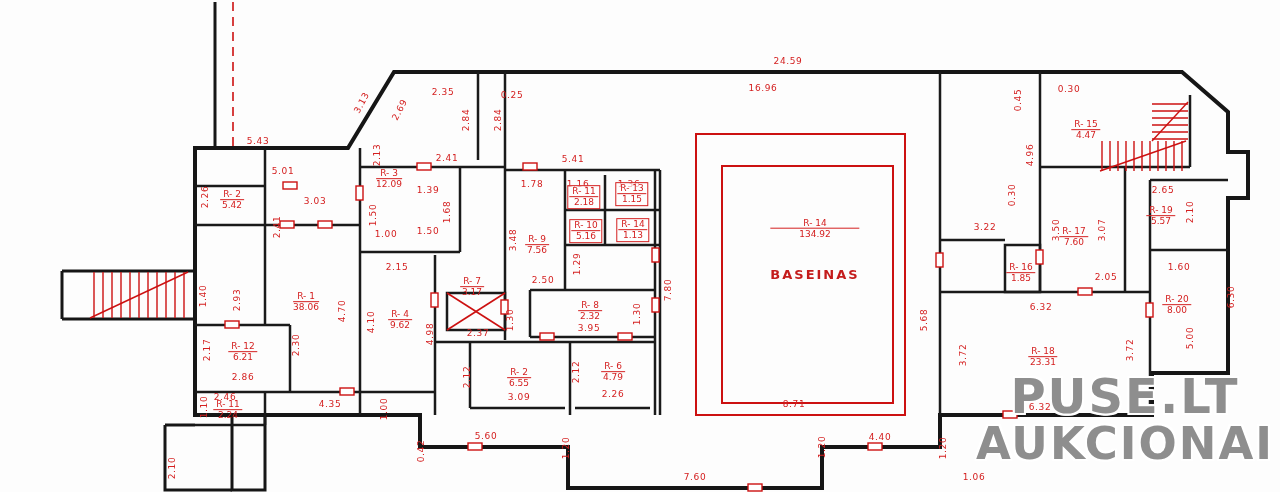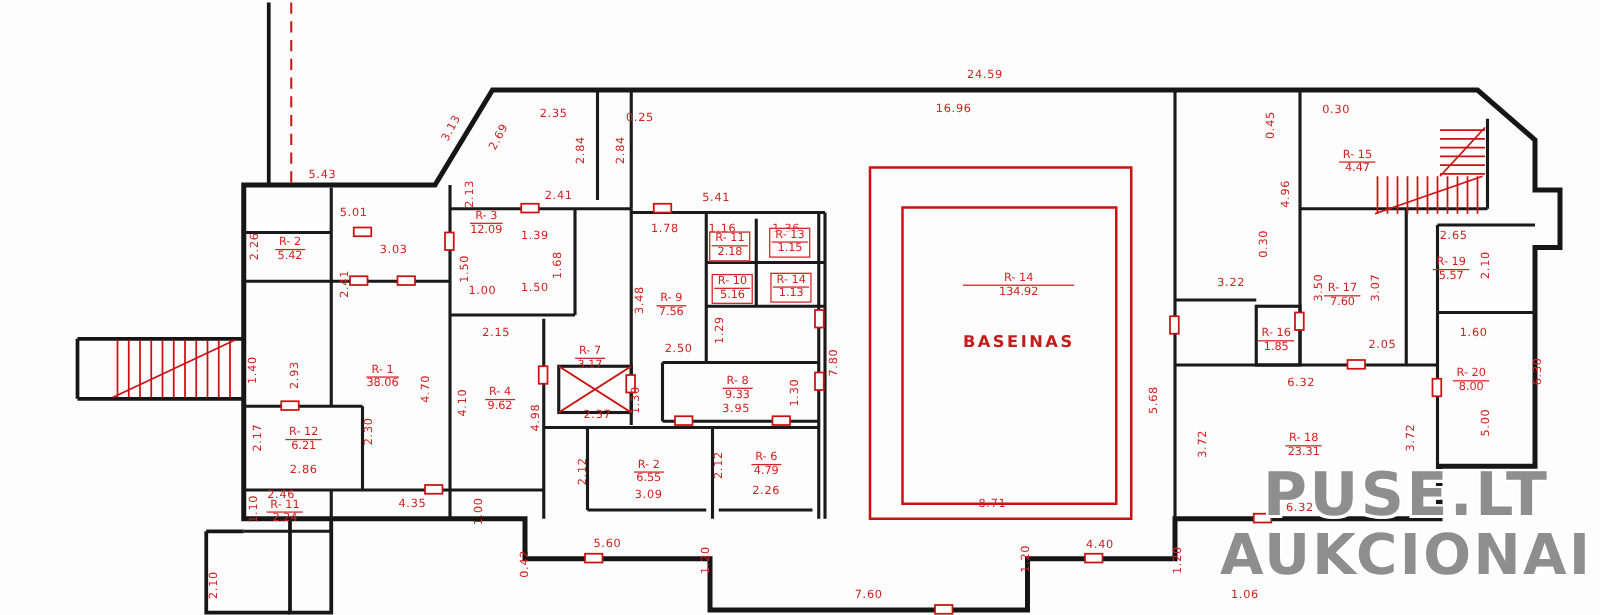--- a/index.html
+++ b/index.html
@@ -214,21 +214,21 @@
       <div class="dim" style="left: 204px; top: 407px; transform: translate(-50%, -50%) rotate(-90deg);">1.10</div>
       <div class="dim" style="left: 330px; top: 404px;">4.35</div>
       <div class="dim" style="left: 384px; top: 409px; transform: translate(-50%, -50%) rotate(-90deg);">1.00</div>
       <div class="dim" style="left: 421px; top: 451px; transform: translate(-50%, -50%) rotate(-90deg);">0.42</div>
       <div class="dim" style="left: 486px; top: 436px;">5.60</div>
       <div class="dim" style="left: 566px; top: 448px; transform: translate(-50%, -50%) rotate(-90deg);">1.20</div>
       <div class="dim" style="left: 695px; top: 477px;">7.60</div>
       <div class="dim" style="left: 822px; top: 447px; transform: translate(-50%, -50%) rotate(-90deg);">1.20</div>
       <div class="dim" style="left: 880px; top: 437px;">4.40</div>
       <div class="dim" style="left: 943px; top: 448px; transform: translate(-50%, -50%) rotate(-90deg);">1.20</div>
-      <div class="dim" style="left: 974px; top: 477px; margin-left: 22px;">1.06</div>
+      <div class="dim" style="left: 974px; top: 477px;">1.06</div>
       <div class="dim" style="left: 794px; top: 404px;">8.71</div>
       <div class="dim" style="left: 924px; top: 320px; transform: translate(-50%, -50%) rotate(-90deg);">5.68</div>
       <div class="dim" style="left: 963px; top: 355px; transform: translate(-50%, -50%) rotate(-90deg);">3.72</div>
       <div class="dim" style="left: 1130px; top: 350px; transform: translate(-50%, -50%) rotate(-90deg);">3.72</div>
       <div class="dim" style="left: 1041px; top: 307px;">6.32</div>
       <div class="dim" style="left: 1040px; top: 407px;">6.32</div>
       <div class="dim" style="left: 985px; top: 227px;">3.22</div>
       <div class="dim" style="left: 1012px; top: 195px; transform: translate(-50%, -50%) rotate(-90deg);">0.30</div>
       <div class="dim" style="left: 1056px; top: 230px; transform: translate(-50%, -50%) rotate(-90deg);">3.50</div>
       <div class="dim" style="left: 1102px; top: 230px; transform: translate(-50%, -50%) rotate(-90deg);">3.07</div>
@@ -272,21 +272,21 @@
       <div class="room" style="left: 472px; top: 287px;">
         <div class="rid">R- 7</div>
         <div class="rarea">3.17</div>
       </div>
       <div class="room" style="left: 537px; top: 245px;">
         <div class="rid">R- 9</div>
         <div class="rarea">7.56</div>
       </div>
       <div class="room" style="left: 590px; top: 311px;">
         <div class="rid">R- 8</div>
-        <div class="rarea">9.33</div>
+        <div class="rarea">2.32</div>
       </div>
       <div class="room" style="left: 519px; top: 378px;">
         <div class="rid">R- 2</div>
         <div class="rarea">6.55</div>
       </div>
       <div class="room" style="left: 613px; top: 372px;">
         <div class="rid">R- 6</div>
         <div class="rarea">4.79</div>
       </div>
       <div class="room boxed" style="left: 584px; top: 197px;">

